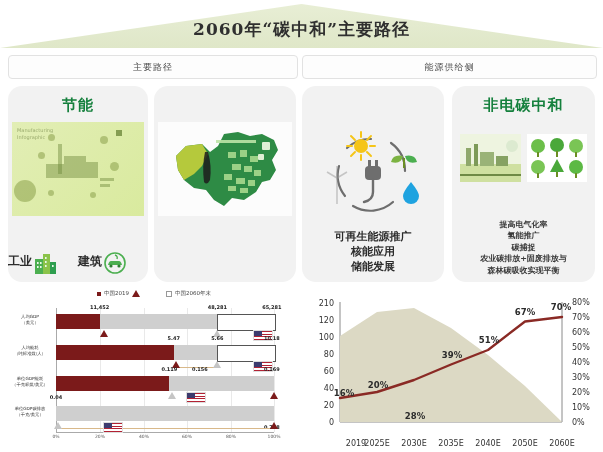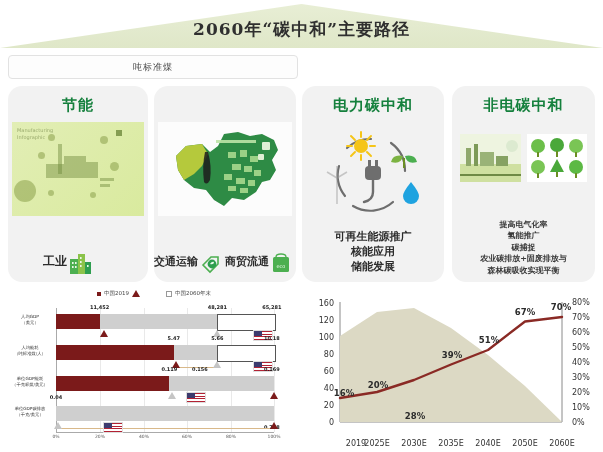--- a/index.html
+++ b/index.html
@@ -122,21 +122,24 @@
 </style>
 </head>
 <body>
 
 <div class="page">
 
   <div class="title-band"></div>
   <div class="title-text">2060年“碳中和”主要路径</div>
 
   <div class="sec-hdr left">
-    <span>吨标准煤</span>
+    <span>主要路径</span>
+  </div>
+  <div class="sec-hdr right">
+    <span>能源供给侧</span>
   </div>
 
   <div class="card c1">
     <div class="card-title">节能</div>
     <div class="infog">
       <div class="txt" style="left:5px;top:5px;font-size:5px;color:#9aab6e;">Manufacturing</div>
       <div class="txt" style="left:5px;top:12px;font-size:5px;color:#9aab6e;">Infographic</div>
       <div class="bar" style="left:46px;top:22px;width:4px;height:30px;"></div>
       <div class="bar" style="left:52px;top:34px;width:22px;height:22px;"></div>
       <div class="bar" style="left:34px;top:42px;width:18px;height:14px;"></div>
@@ -161,20 +164,32 @@
             <rect x="11" y="3" width="7" height="20" fill="#8bc34a"></rect>
             <rect x="18" y="11" width="6" height="12" fill="#2e9e4f"></rect>
             <rect x="5" y="11" width="1.6" height="2" fill="#eaf7ea"></rect>
             <rect x="8" y="11" width="1.6" height="2" fill="#eaf7ea"></rect>
             <rect x="5" y="15" width="1.6" height="2" fill="#eaf7ea"></rect>
             <rect x="8" y="15" width="1.6" height="2" fill="#eaf7ea"></rect>
             <rect x="13" y="6" width="1.6" height="2" fill="#eaf7ea"></rect>
             <rect x="13" y="10" width="1.6" height="2" fill="#eaf7ea"></rect>
             <rect x="13" y="14" width="1.6" height="2" fill="#eaf7ea"></rect>
             <rect x="20" y="14" width="1.6" height="2" fill="#eaf7ea"></rect>
+          </svg>
+        </div>
+      </div>
+      <div class="item">
+        <div class="lbl">建筑</div>
+        <div class="ico">
+          <svg width="26" height="24" viewBox="0 0 26 24">
+            <circle cx="13" cy="12" r="10" fill="none" stroke="#4caf50" stroke-width="1.6"></circle>
+            <path d="M6 14 q1-4 3-4 h8 q2 0 3 4 z" fill="#4caf50"></path>
+            <circle cx="9" cy="15" r="1.6" fill="#2e7d32"></circle>
+            <circle cx="17" cy="15" r="1.6" fill="#2e7d32"></circle>
+            <path d="M13 4 q3 1 2 4" fill="none" stroke="#4caf50" stroke-width="1.4"></path>
           </svg>
         </div>
       </div>
     </div>
   </div>
 
   <div class="card c2">
     <div class="mapbox">
       <svg width="134" height="94" viewBox="0 0 134 94">
         <path d="M18 34 L28 24 L44 22 L52 30 L60 24 L66 12 L80 10 L92 14 L104 12 L116 18 L120 28
@@ -195,46 +210,23 @@
             <rect x="70" y="64" width="8" height="5"></rect>
           <rect x="82" y="66" width="8" height="5"></rect>
         </g>
         <g fill="#e9f5dc" opacity=".95">
           <rect x="104" y="20" width="8" height="8" rx="1"></rect>
           <rect x="100" y="32" width="6" height="6" rx="1"></rect>
         </g>
         <rect x="58" y="18" width="40" height="3" fill="#bde3a6" opacity=".9"></rect>
       </svg>
     </div>
-    <div class="pair">
-      <div class="item">
-        <div class="lbl" style="font-size:11px;">交通运输</div>
-        <div class="ico">
-          <svg width="26" height="22" viewBox="0 0 26 22">
-            <path d="M5 13 L13 5 h7 v7 l-8 8 z" fill="none" stroke="#4caf50" stroke-width="1.6"></path>
-            <circle cx="14" cy="12" r="4.4" fill="#2e9e4f"></circle>
-            <path d="M12 12 q2-3 4-2 q0 3 -4 2z" fill="#eaf7ea"></path>
-          </svg>
-        </div>
-      </div>
-      <div class="item">
-        <div class="lbl" style="font-size:11px;">商贸流通</div>
-        <div class="ico">
-          <svg width="24" height="22" viewBox="0 0 24 22">
-            <path d="M7 5 q0-3 5-3 q5 0 5 3" fill="none" stroke="#4caf50" stroke-width="1.4"></path>
-            <rect x="4" y="5" width="16" height="15" rx="1.5" fill="#4caf50"></rect>
-            <text x="12" y="16" font-size="5" fill="#eaf7ea" text-anchor="middle" font-family="DejaVu Sans">eco</text>
-          </svg>
-        </div>
-      </div>
-    </div>
   </div>
 
   <div class="card c3">
-    <div class="card-title">电力碳中和</div>
     <div class="cyc">
       <svg width="120" height="96" viewBox="0 0 120 96">
         <path d="M34 22 a34 34 0 0 1 24 -9" fill="none" stroke="#6e6e6e" stroke-width="2.2" stroke-linecap="round"></path>
         <path d="M78 17 a34 34 0 0 1 14 28" fill="none" stroke="#6e6e6e" stroke-width="2.2" stroke-linecap="round"></path>
         <path d="M26 40 a34 34 0 0 0 6 30" fill="none" stroke="#6e6e6e" stroke-width="2.2" stroke-linecap="round"></path>
         <path d="M40 80 a34 34 0 0 0 40 -4" fill="none" stroke="#6e6e6e" stroke-width="2.2" stroke-linecap="round"></path>
         <g>
           <circle cx="48" cy="20" r="7" fill="#f5c518"></circle>
           <g stroke="#f5c518" stroke-width="2" stroke-linecap="round">
             <line x1="48" y1="6" x2="48" y2="11"></line>
@@ -415,21 +407,21 @@
   <div class="chart-right">
     <div class="rc">
 
       <div class="ylab l" style="top:134px;">0</div>
       <div class="ylab l" style="top:117px;">20</div>
       <div class="ylab l" style="top:100px;">40</div>
       <div class="ylab l" style="top:83px;">60</div>
       <div class="ylab l" style="top:66px;">80</div>
       <div class="ylab l" style="top:49px;">100</div>
       <div class="ylab l" style="top:32px;">120</div>
-      <div class="ylab l" style="top:15px;">160</div>
+      <div class="ylab l" style="top:15px;">210</div>
 
       <div class="ylab r" style="top:134px;">0%</div>
       <div class="ylab r" style="top:119px;">10%</div>
       <div class="ylab r" style="top:104px;">20%</div>
       <div class="ylab r" style="top:89px;">30%</div>
       <div class="ylab r" style="top:74px;">40%</div>
       <div class="ylab r" style="top:59px;">50%</div>
       <div class="ylab r" style="top:44px;">60%</div>
       <div class="ylab r" style="top:29px;">70%</div>
       <div class="ylab r" style="top:14px;">80%</div>

